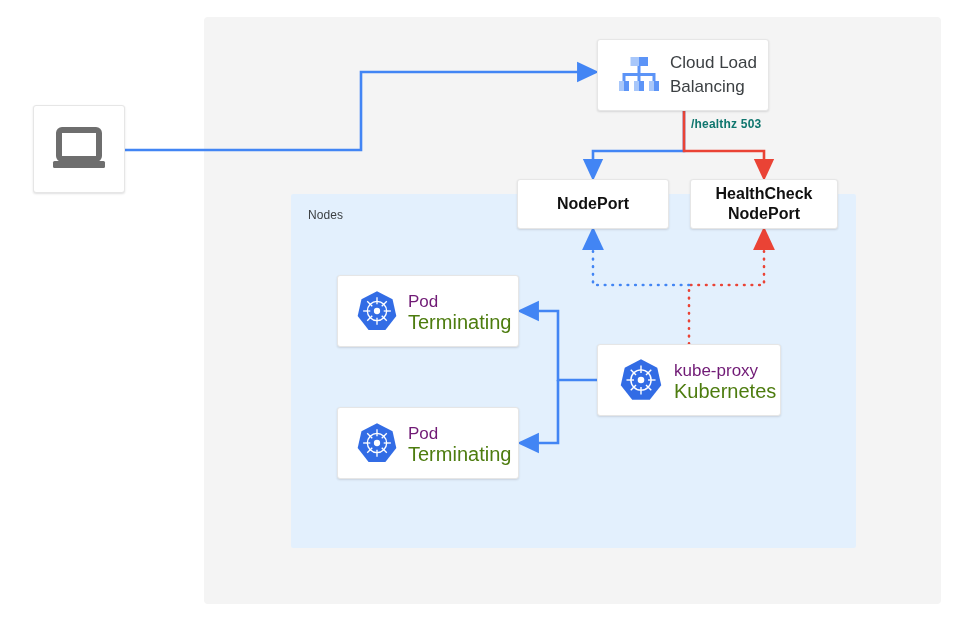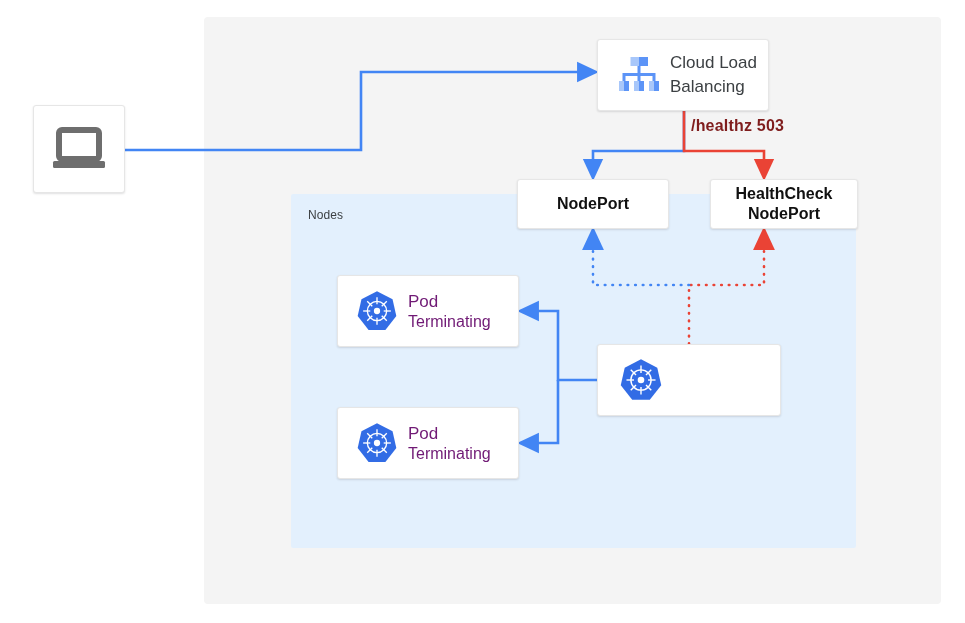--- a/index.html
+++ b/index.html
@@ -24,47 +24,47 @@
   
   .card{
     position:absolute;background:#ffffff;border:1px solid #e6e6e6;
     border-radius:3px;box-shadow:0 1px 2px rgba(60,64,67,.16);
     box-sizing:border-box;
   }
   .card-row{display:flex;align-items:center;height:100%;}
   .card-icon{flex:0 0 auto;display:flex;align-items:center;justify-content:center;}
   .card-text{display:flex;flex-direction:column;justify-content:flex-start;}
   .t-main{font-size:17px;color:#701a75;line-height:21px;white-space:nowrap;}
-  .t-sub{font-size:16px;color:#701a75;line-height:20px;white-space:nowrap;}
+  .t-sub{font-size:20px;color:#4d7c0f;line-height:20px;white-space:nowrap;}
 
   
   #laptop{left:33px;top:105px;width:92px;height:88px;}
   
   #clb{left:597px;top:39px;width:172px;height:72px;}
   #clb .card-icon{width:62px;padding-left:10px;}
   #clb .t-main{font-size:17px;color:#3c4043;line-height:24px;white-space:normal;}
   
   #nodeport{left:517px;top:179px;width:152px;height:50px;}
-  #hcnodeport{left:710px;top:179px;width:148px;height:50px;}
+  #hcnodeport{left:690px;top:179px;width:148px;height:50px;}
   .port-label{
     width:100%;height:100%;display:flex;align-items:center;justify-content:center;
     text-align:center;font-weight:bold;font-size:16px;color:#111;line-height:20px;
   }
   
   #pod1{left:337px;top:275px;width:182px;height:72px;}
   #pod2{left:337px;top:407px;width:182px;height:72px;}
   .pod .card-icon{width:62px;padding-left:8px;}
   
   #kubeproxy{left:597px;top:344px;width:184px;height:72px;}
   #kubeproxy .card-icon{width:66px;padding-left:10px;}
 
   
   .healthz{
     position:absolute;left:691px;top:117px;
-    font-size:16px;font-weight:bold;color:#7f1d1d;letter-spacing:.2px;
+    font-size:12px;font-weight:bold;color:#0f766e;letter-spacing:.2px;
   }
 
   svg.wires{position:absolute;left:0;top:0;width:965px;height:623px;pointer-events:none;}
 </style>
 </head>
 <body>
 
 <div id="stage">
 
   <div class="gray-panel"></div>
@@ -233,16 +233,20 @@
             <line x1="50" y1="66" x2="50" y2="83"></line>
             <line x1="17" y1="50" x2="34" y2="50"></line>
             <line x1="66" y1="50" x2="83" y2="50"></line>
             <line x1="26.7" y1="26.7" x2="38.7" y2="38.7"></line>
             <line x1="61.3" y1="61.3" x2="73.3" y2="73.3"></line>
             <line x1="73.3" y1="26.7" x2="61.3" y2="38.7"></line>
             <line x1="38.7" y1="61.3" x2="26.7" y2="73.3"></line>
           </g>
         </svg>
       </span>
+      <span class="card-text">
+        <span class="t-main">kube-proxy</span>
+        <span class="t-sub">Kubernetes</span>
+      </span>
     </div>
   </div>
 
 </div>
 
 </body></html>

